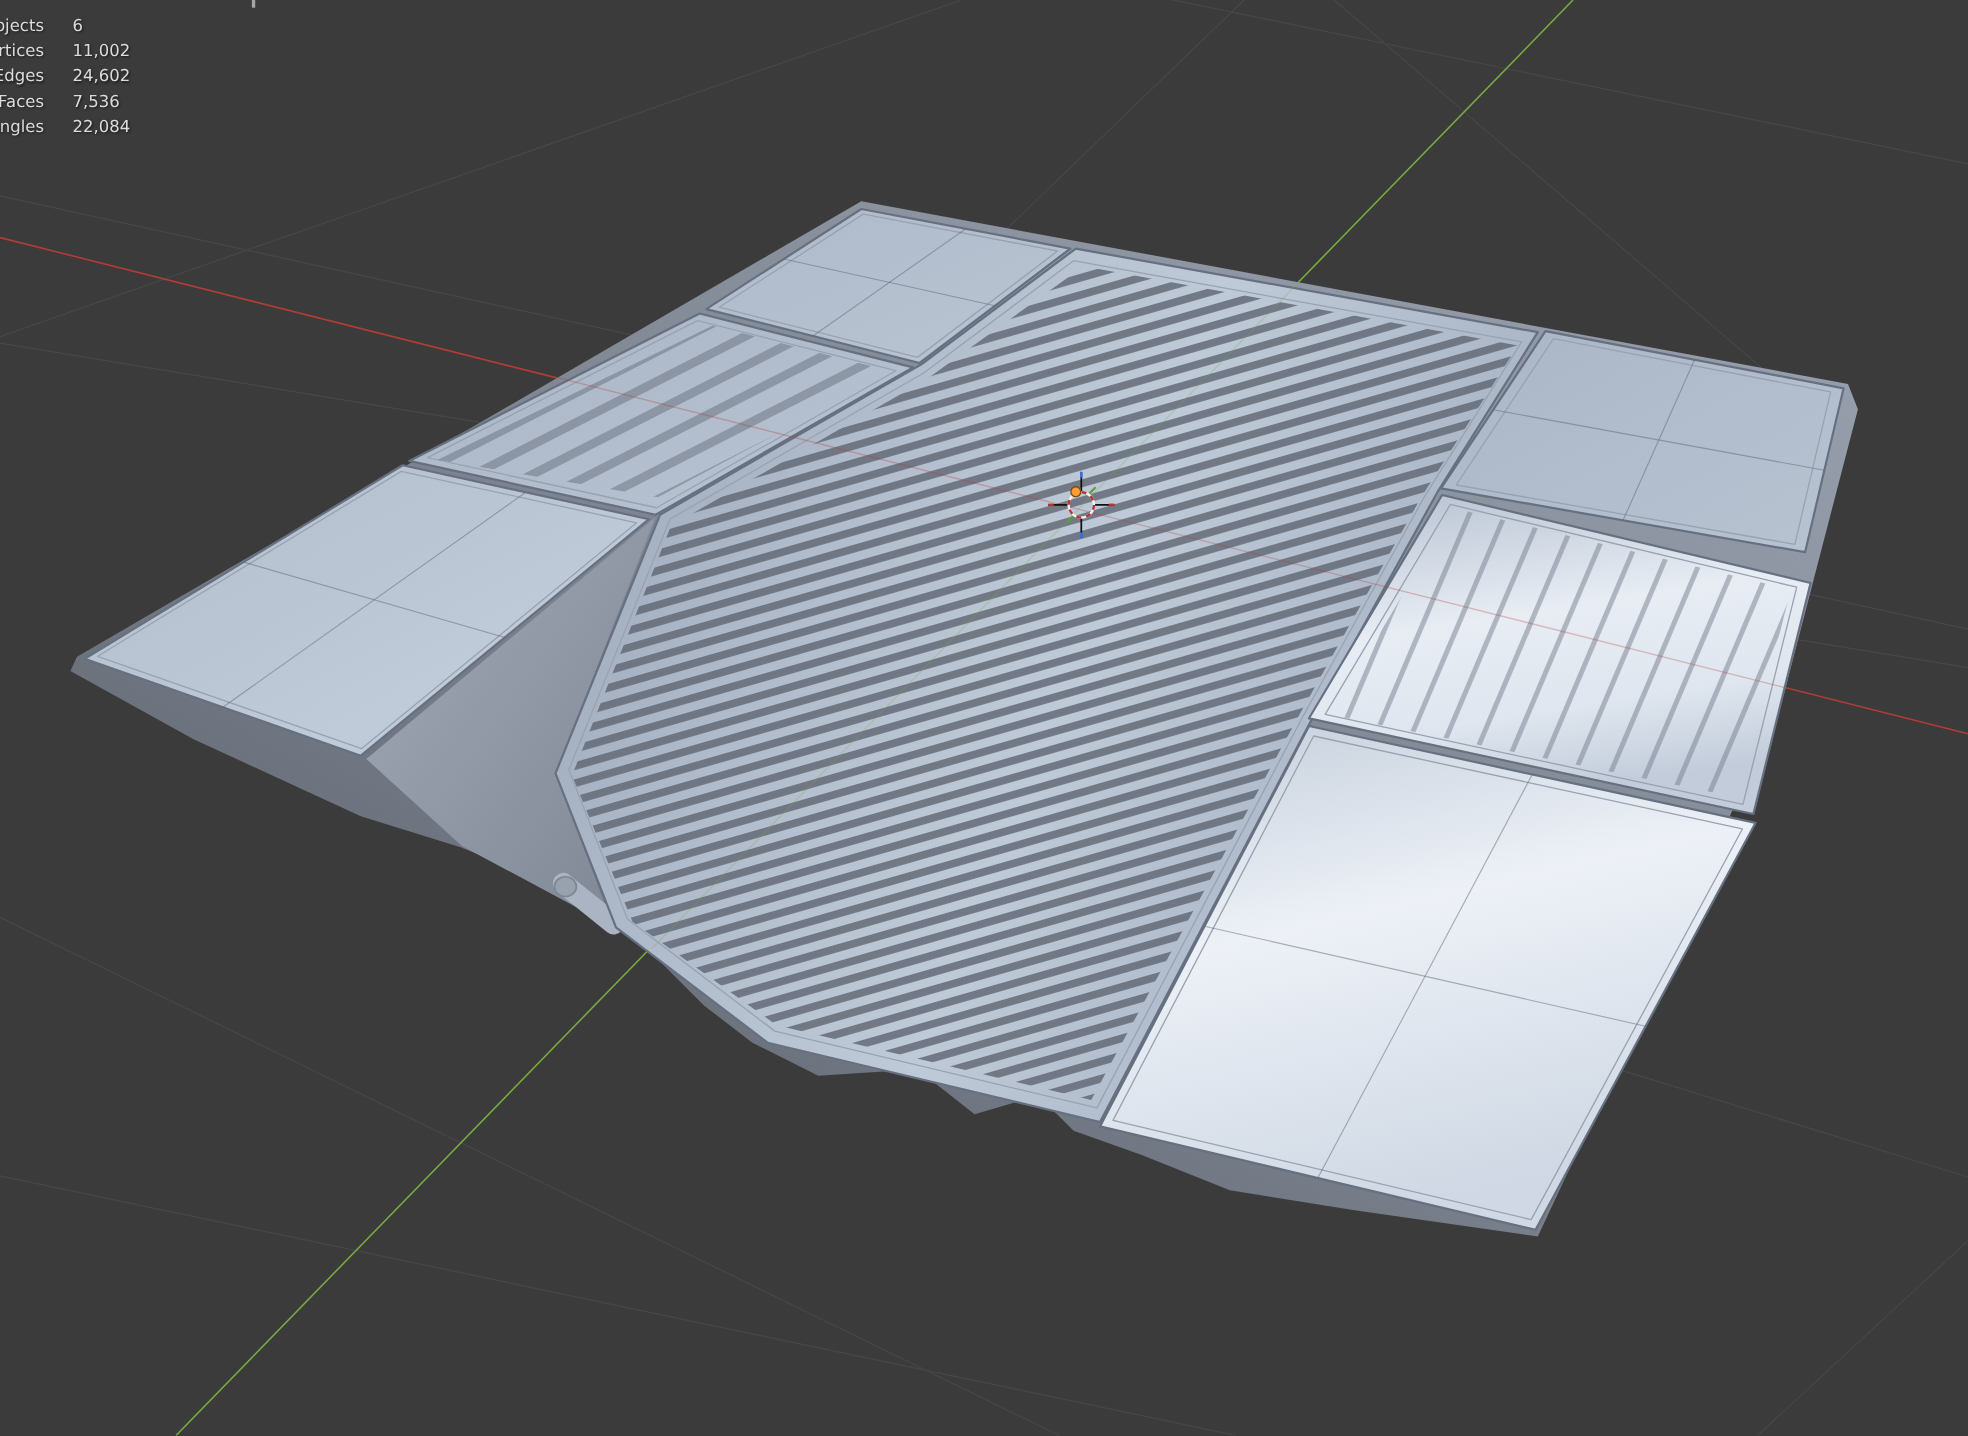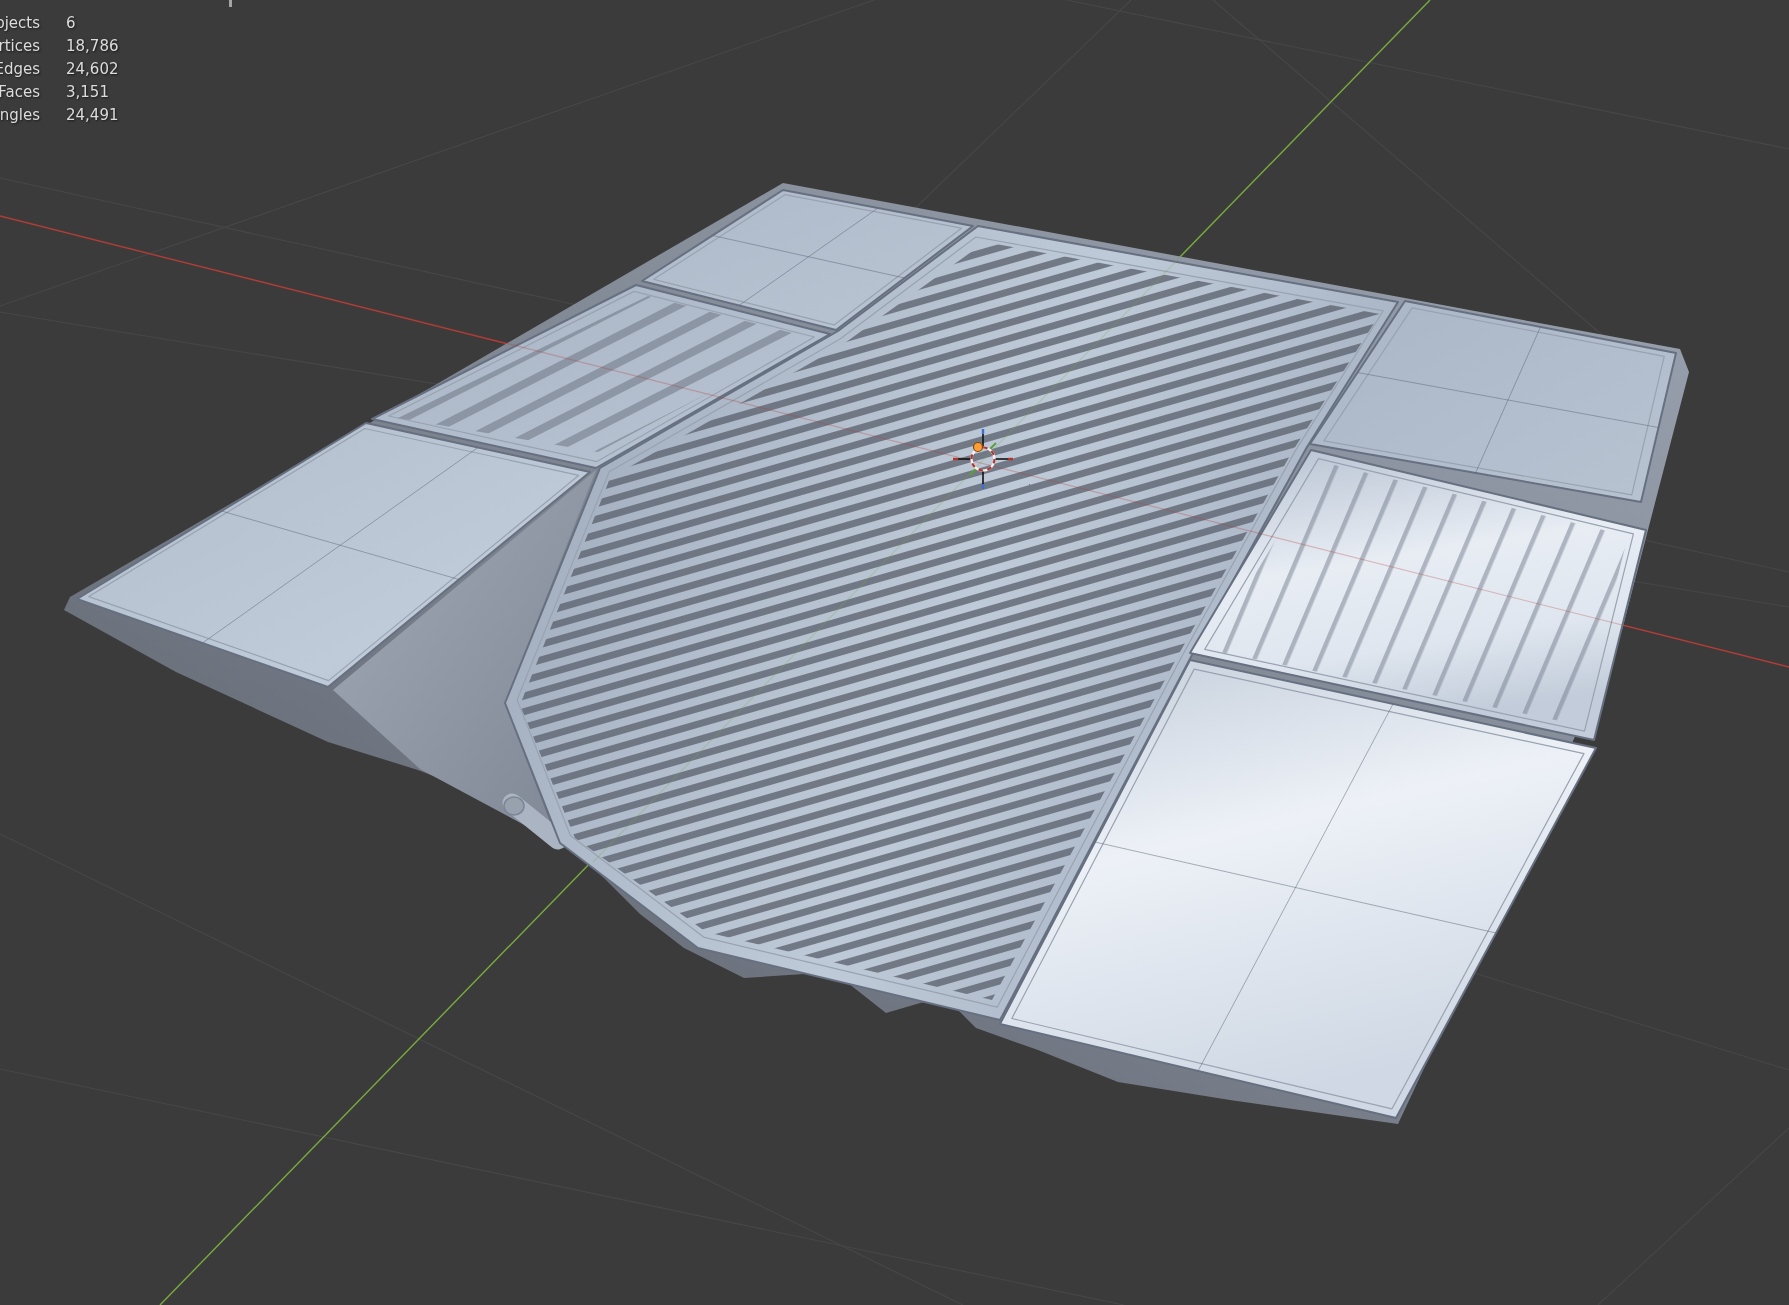--- a/index.html
+++ b/index.html
@@ -183,29 +183,29 @@
   </g>
 </svg>
 
 <div class="stats">
   <div class="stats-row">
     <span class="stats-label">Objects</span>
     <span class="stats-value">6</span>
   </div>
   <div class="stats-row">
     <span class="stats-label">Vertices</span>
-    <span class="stats-value">18,786</span>
+    <span class="stats-value">11,002</span>
   </div>
   <div class="stats-row">
     <span class="stats-label">Edges</span>
     <span class="stats-value">24,602</span>
   </div>
   <div class="stats-row">
     <span class="stats-label">Faces</span>
-    <span class="stats-value">3,151</span>
+    <span class="stats-value">7,536</span>
   </div>
   <div class="stats-row">
     <span class="stats-label">Triangles</span>
-    <span class="stats-value">24,491</span>
+    <span class="stats-value">22,084</span>
   </div>
 </div>
 
 <div class="top-artifact"></div>
 
 </body></html>

